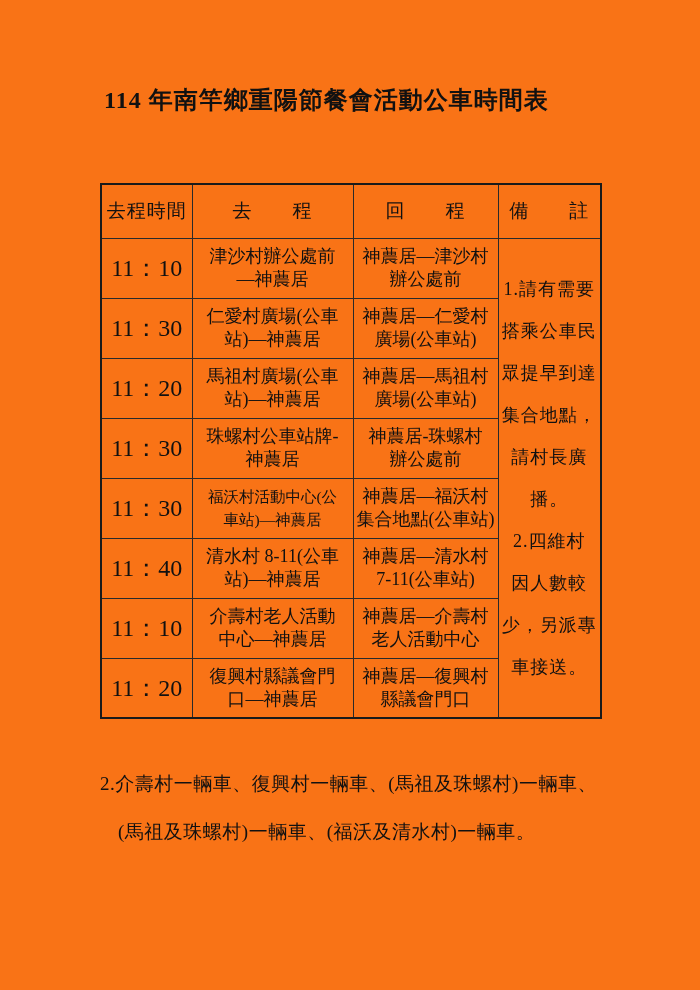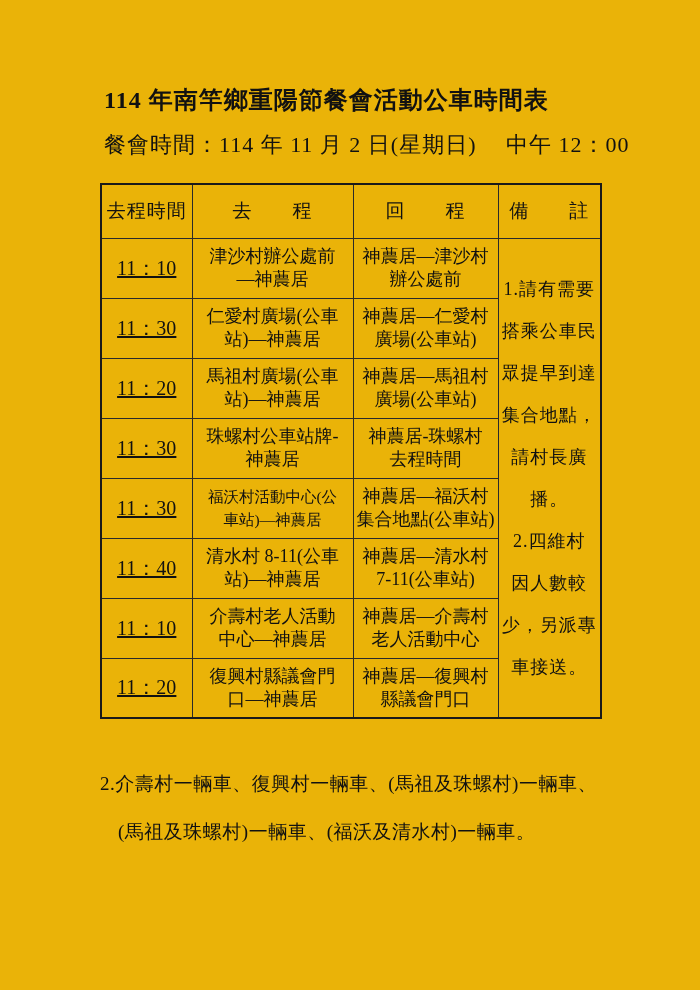--- a/index.html
+++ b/index.html
@@ -1,19 +1,19 @@
 <!DOCTYPE html>
 <html><head>
 <meta charset="utf-8">
 <style>
   html,body{margin:0;padding:0;background:#ffffff;}
   .page{
     position:relative;
     width:700px;height:990px;
-    background:#eab308;
+    background:#f97316;
     font-family:"Liberation Serif","DejaVu Serif",serif;
     color:#111;
   }
   .title{
     position:absolute;left:104px;top:84px;
     font-size:24px;font-weight:700;letter-spacing:1px;
     white-space:nowrap;
   }
   .subtitle{
     position:absolute;left:104px;top:130px;
@@ -29,21 +29,21 @@
   table.schedule th,table.schedule td{
     border:1px solid #2a2a2a;
     padding:0;
     text-align:center;
     vertical-align:middle;
     font-weight:400;
   }
   tr.head{height:54px;padding-left:48px;}
   tr.head th{font-size:19px;letter-spacing:1px;}
   tbody tr{height:60px;}
-  td.time{font-size:20px;text-decoration:underline;}
+  td.time{font-size:24px;}
   td.route{
     font-size:18px;
     line-height:23px;
     white-space:pre-line;
   }
   td.route.tight{font-size:15.5px;}
   td.remarks{
     font-size:18px;
     font-weight:700;
     text-align:left;
@@ -61,21 +61,20 @@
   .fn1{left:100px;top:730px;}
   .fn2{left:100px;top:771px;}
   .fn3{left:118px;top:819px;}
 </style>
 </head>
 <body>
 
 <div class="page">
 
   <div class="title">114 年南竿鄉重陽節餐會活動公車時間表</div>
-  <div class="subtitle">餐會時間：114 年 11 月 2 日(星期日)　 中午 12：00</div>
 
   <div class="table-wrap">
     <table class="schedule">
       <colgroup>
         <col style="width:91px">
         <col style="width:161px">
         <col style="width:145px">
         <col style="width:103px">
       </colgroup>
       <thead>
@@ -116,21 +115,21 @@
             <td class="route">馬祖村廣場(公車
 站)—神蕽居</td>
             <td class="route">神蕽居—馬祖村
 廣場(公車站)</td>
           </tr>
           <tr>
             <td class="time">11：30</td>
             <td class="route">珠螺村公車站牌-
 神蕽居</td>
             <td class="route">神蕽居-珠螺村
-去程時間</td>
+辦公處前</td>
           </tr>
           <tr>
             <td class="time">11：30</td>
             <td class="route tight">福沃村活動中心(公
 車站)—神蕽居</td>
             <td class="route">神蕽居—福沃村
 集合地點(公車站)</td>
           </tr>
           <tr>
             <td class="time">11：40</td>

